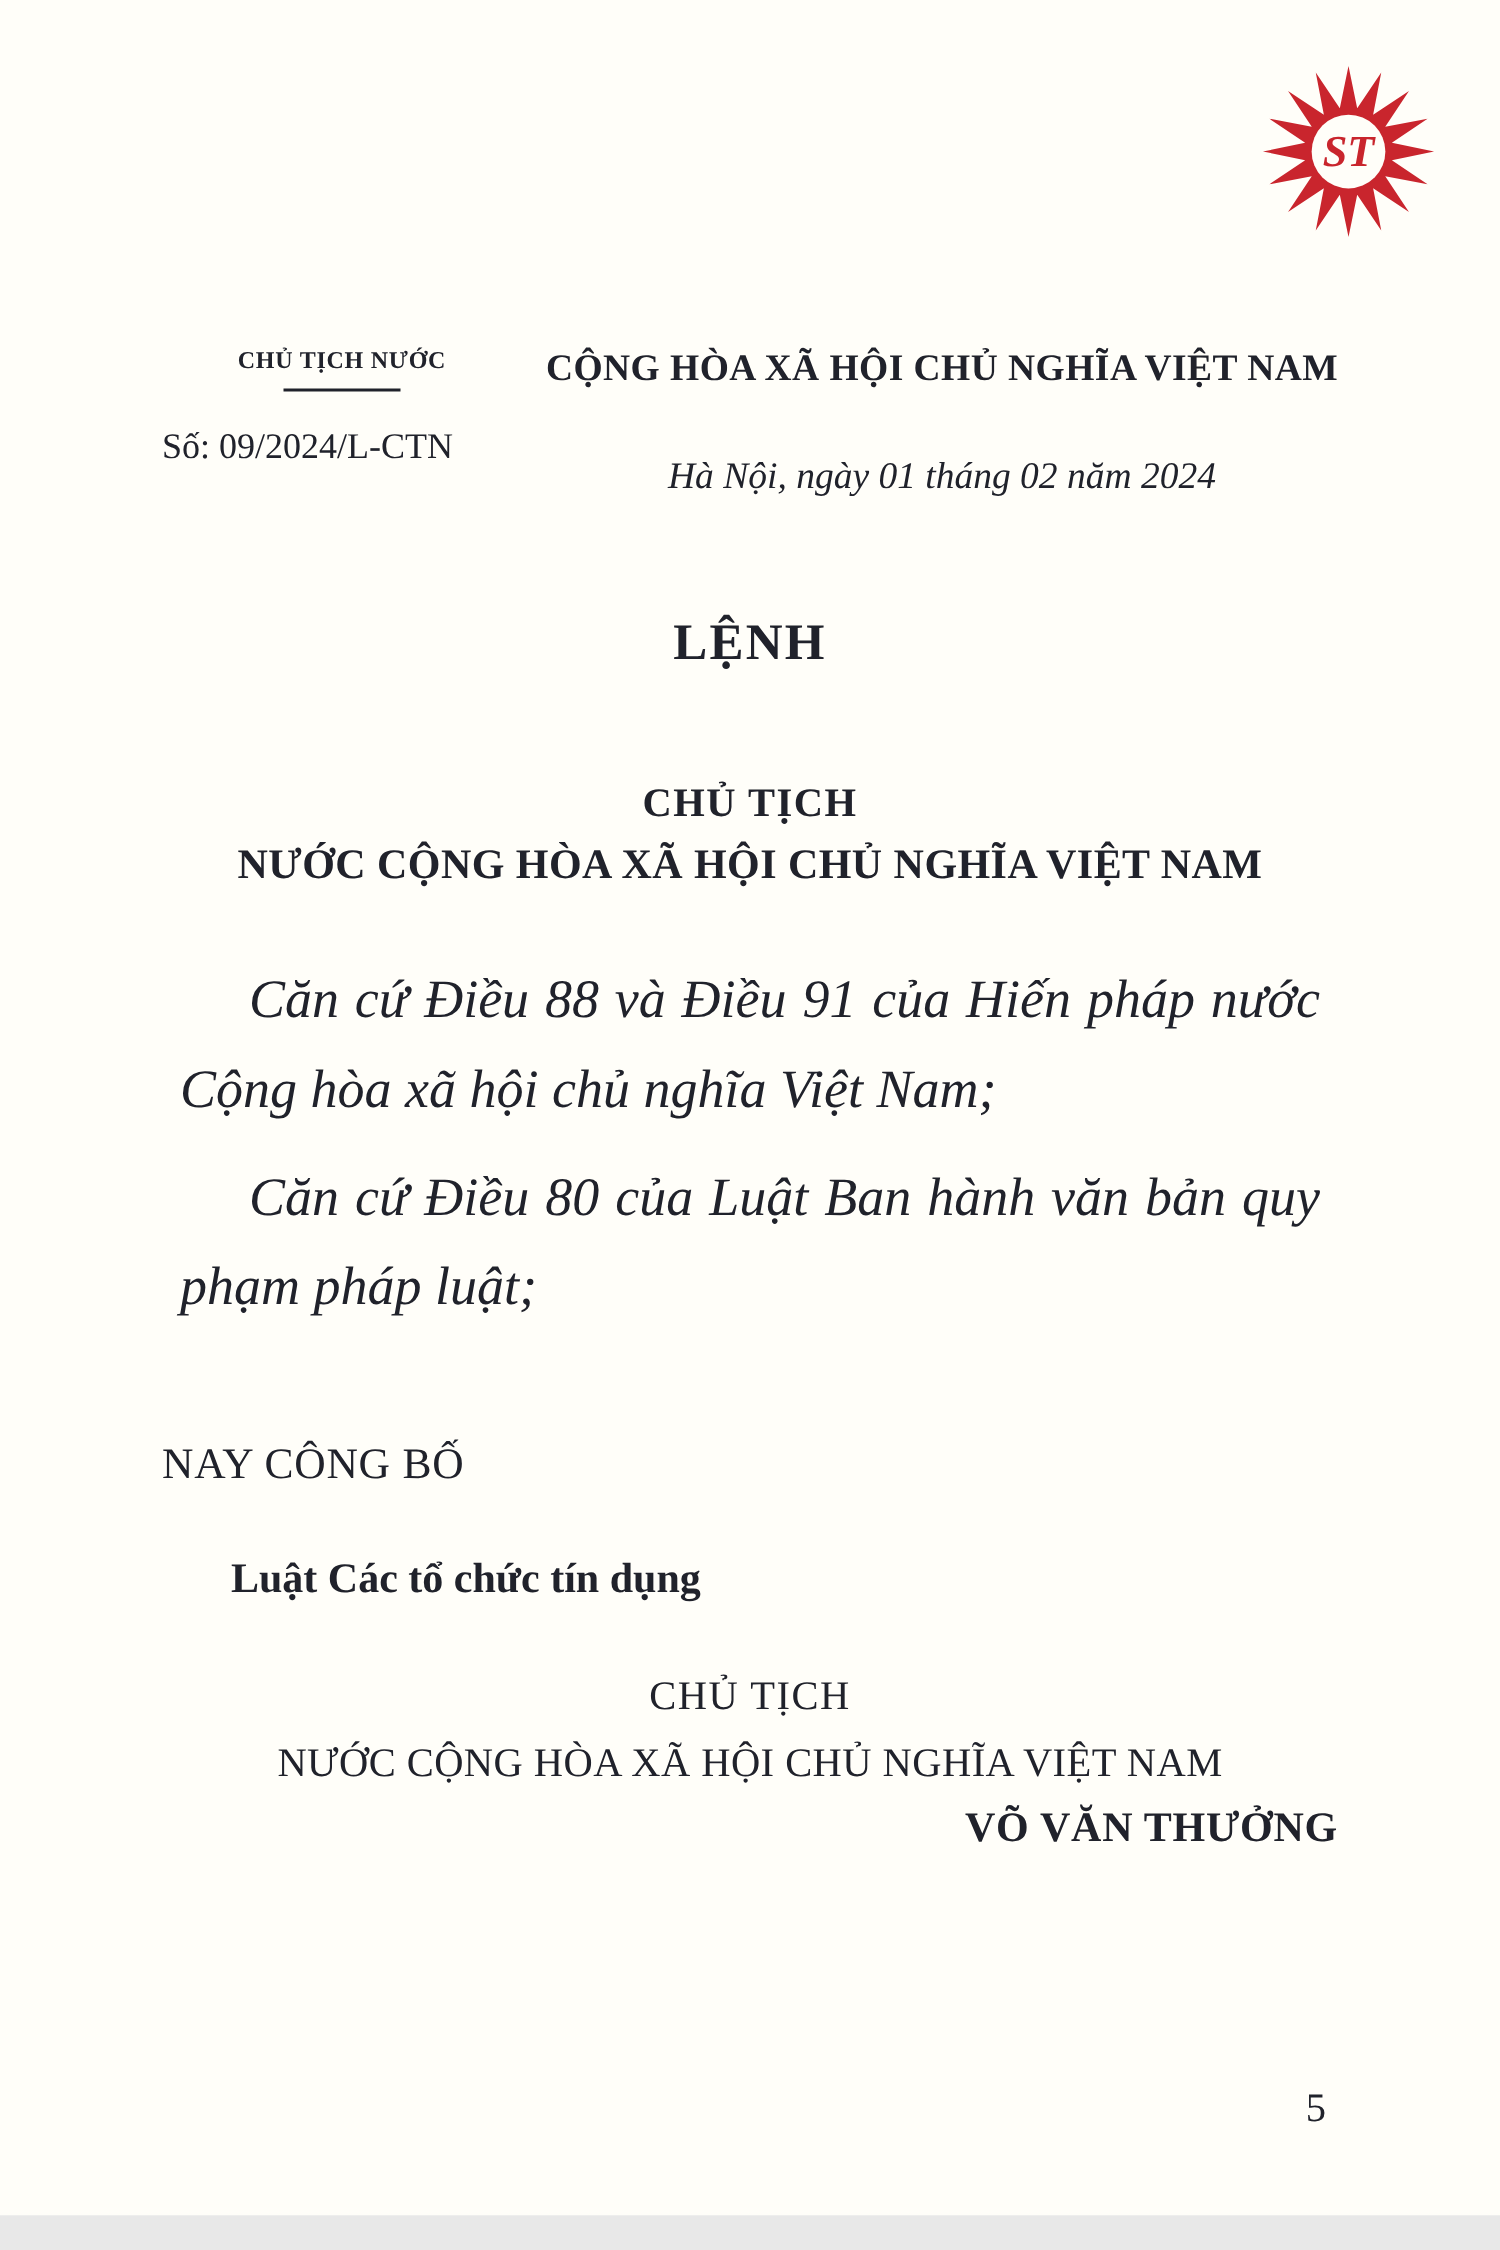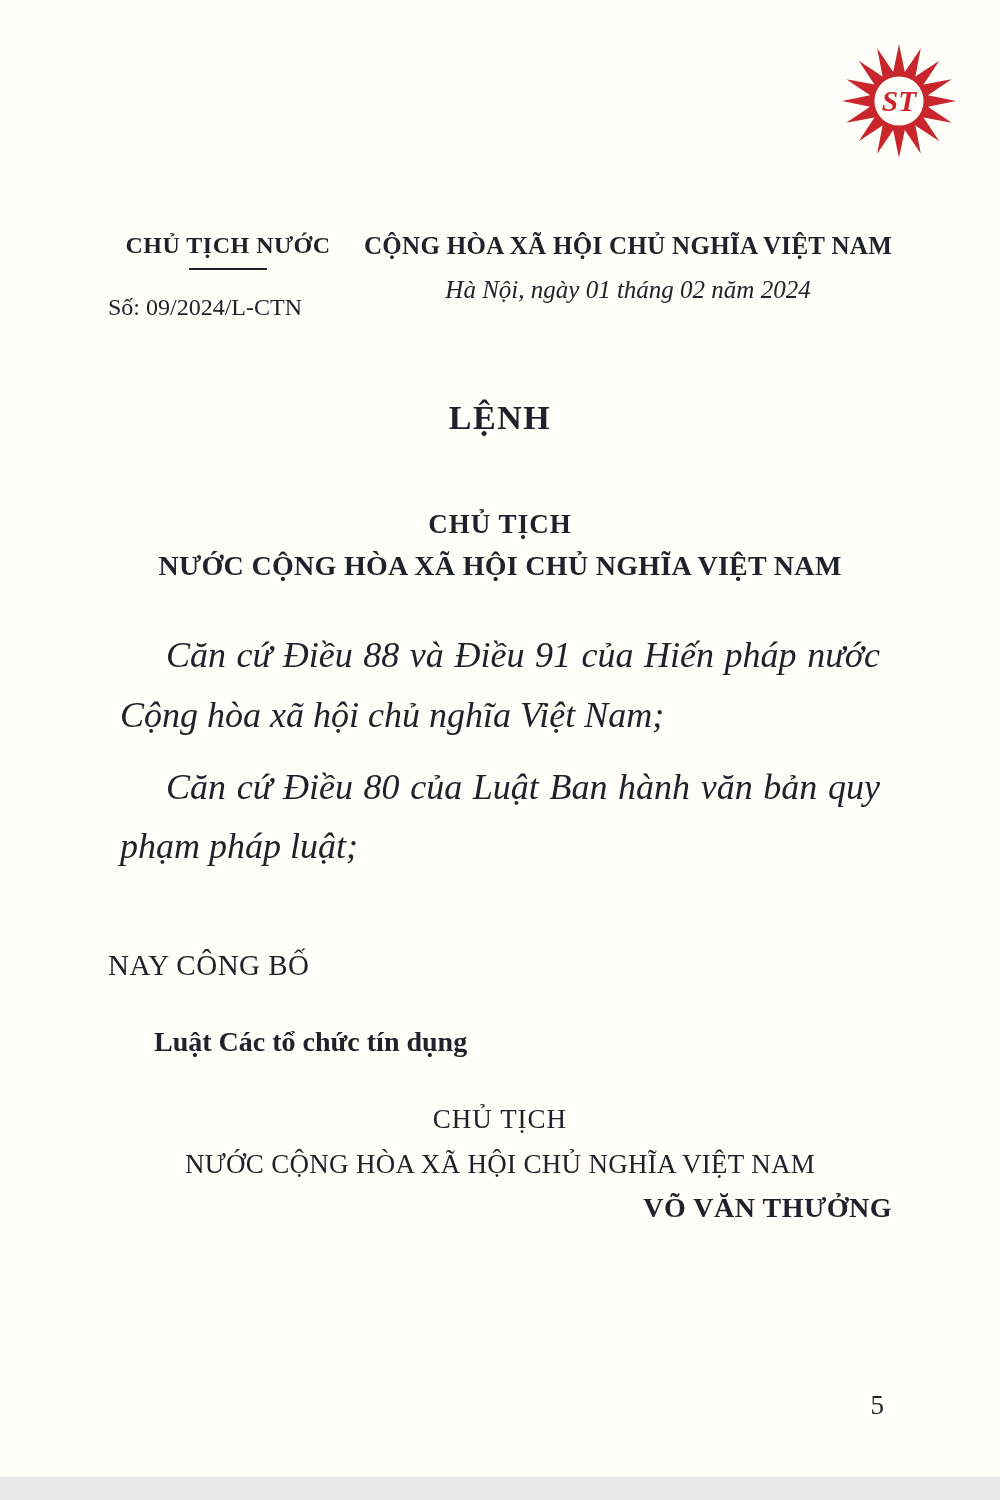--- a/index.html
+++ b/index.html
@@ -15,27 +15,27 @@
     overflow:hidden;
   }
   
   .logo{position:absolute;top:42px;right:42px;width:118px;height:118px;}
   .logo svg{width:100%;height:100%;display:block;}
   .logo text{font-family:"Liberation Serif","DejaVu Serif",serif;font-style:italic;font-weight:bold;font-size:30px;}
 
   
   .doc-header{display:flex;align-items:flex-start;margin:0 0 78px;}
   .header-left{width:240px;text-align:center;flex:none;}
-  .authority{font-weight:bold;font-size:24px;letter-spacing:.5px;white-space:nowrap;}
+  .authority{font-weight:bold;font-size:16px;letter-spacing:.5px;white-space:nowrap;}
   .rule{width:78px;height:2px;background:currentColor;margin:9px auto 24px;}
   .doc-number{font-size:24px;text-align:left;white-space:nowrap;}
   .header-right{flex:1;text-align:center;margin-right:-16px;}
   .country{font-size:25px;font-weight:bold;letter-spacing:.3px;white-space:nowrap;}
   .motto{display:inline-block;font-size:24px;font-weight:bold;padding:5px 10px 7px;border-bottom:2px solid currentColor;margin-top:2px;white-space:nowrap;}
-  .dateline{font-style:italic;font-size:25px;margin-top:16px;white-space:nowrap;}
+  .dateline{font-style:italic;font-size:25px;margin-top:44px;white-space:nowrap;}
 
   
   .title-block{text-align:center;}
   .doc-title{font-size:34px;font-weight:bold;margin:0;letter-spacing:1.5px;}
   .doc-subtitle{font-size:29px;font-weight:bold;margin:18px 0 0;}
 
   .issuer-block{text-align:center;margin-top:72px;font-weight:bold;}
   .issuer-line1{font-size:27px;letter-spacing:1px;}
   .issuer-line2{font-size:28px;margin-top:10px;letter-spacing:.3px;white-space:nowrap;}
 

